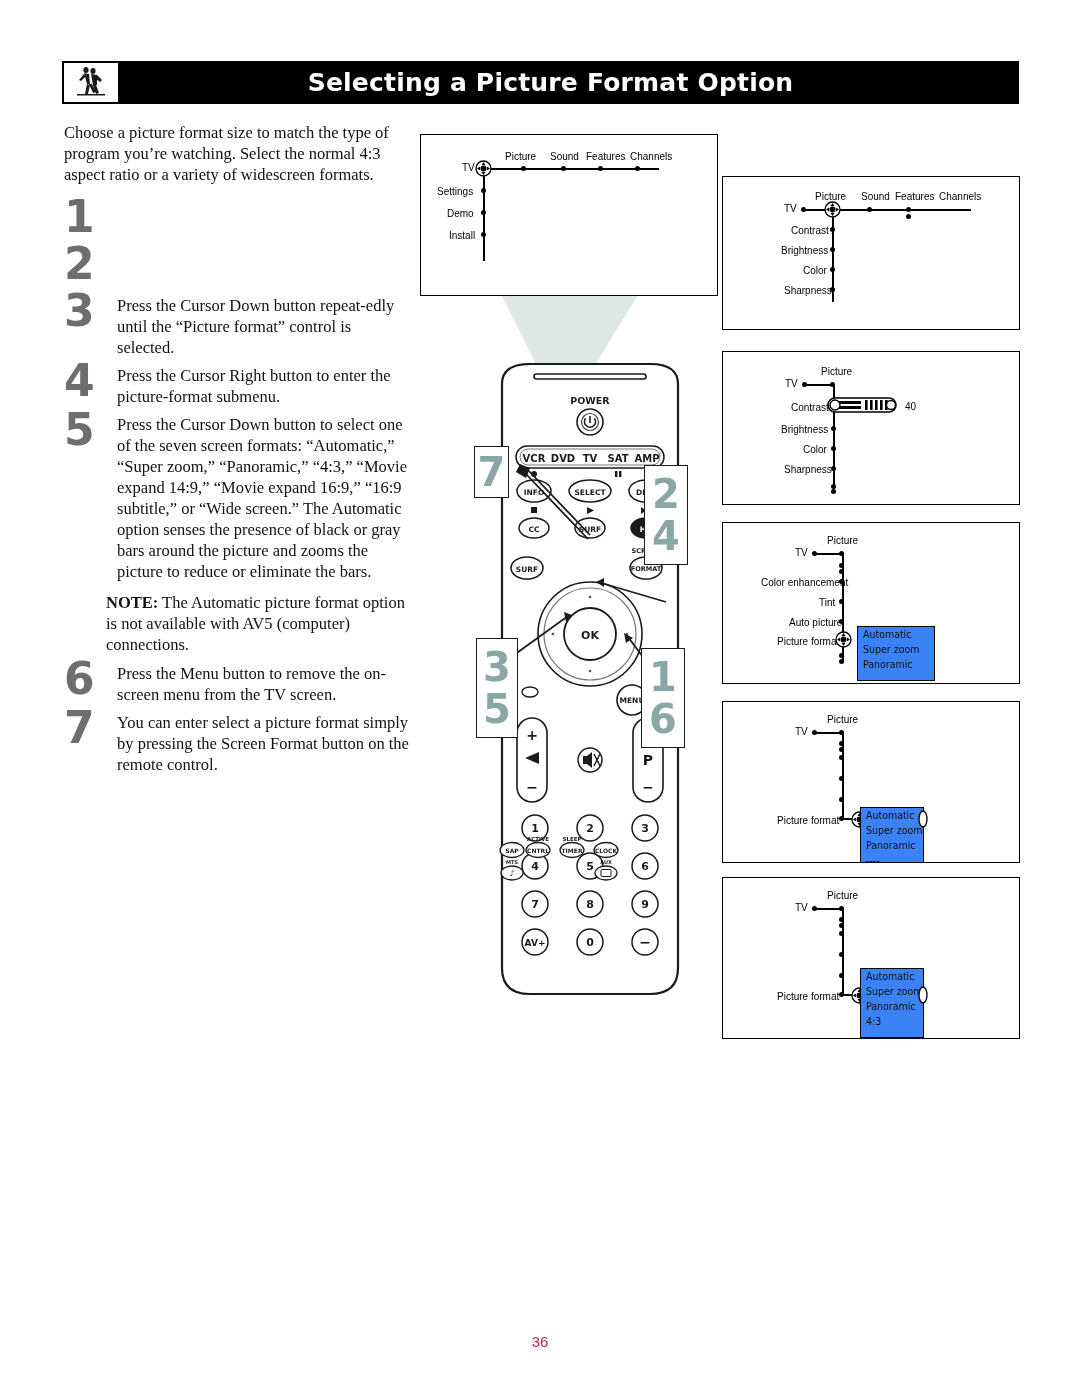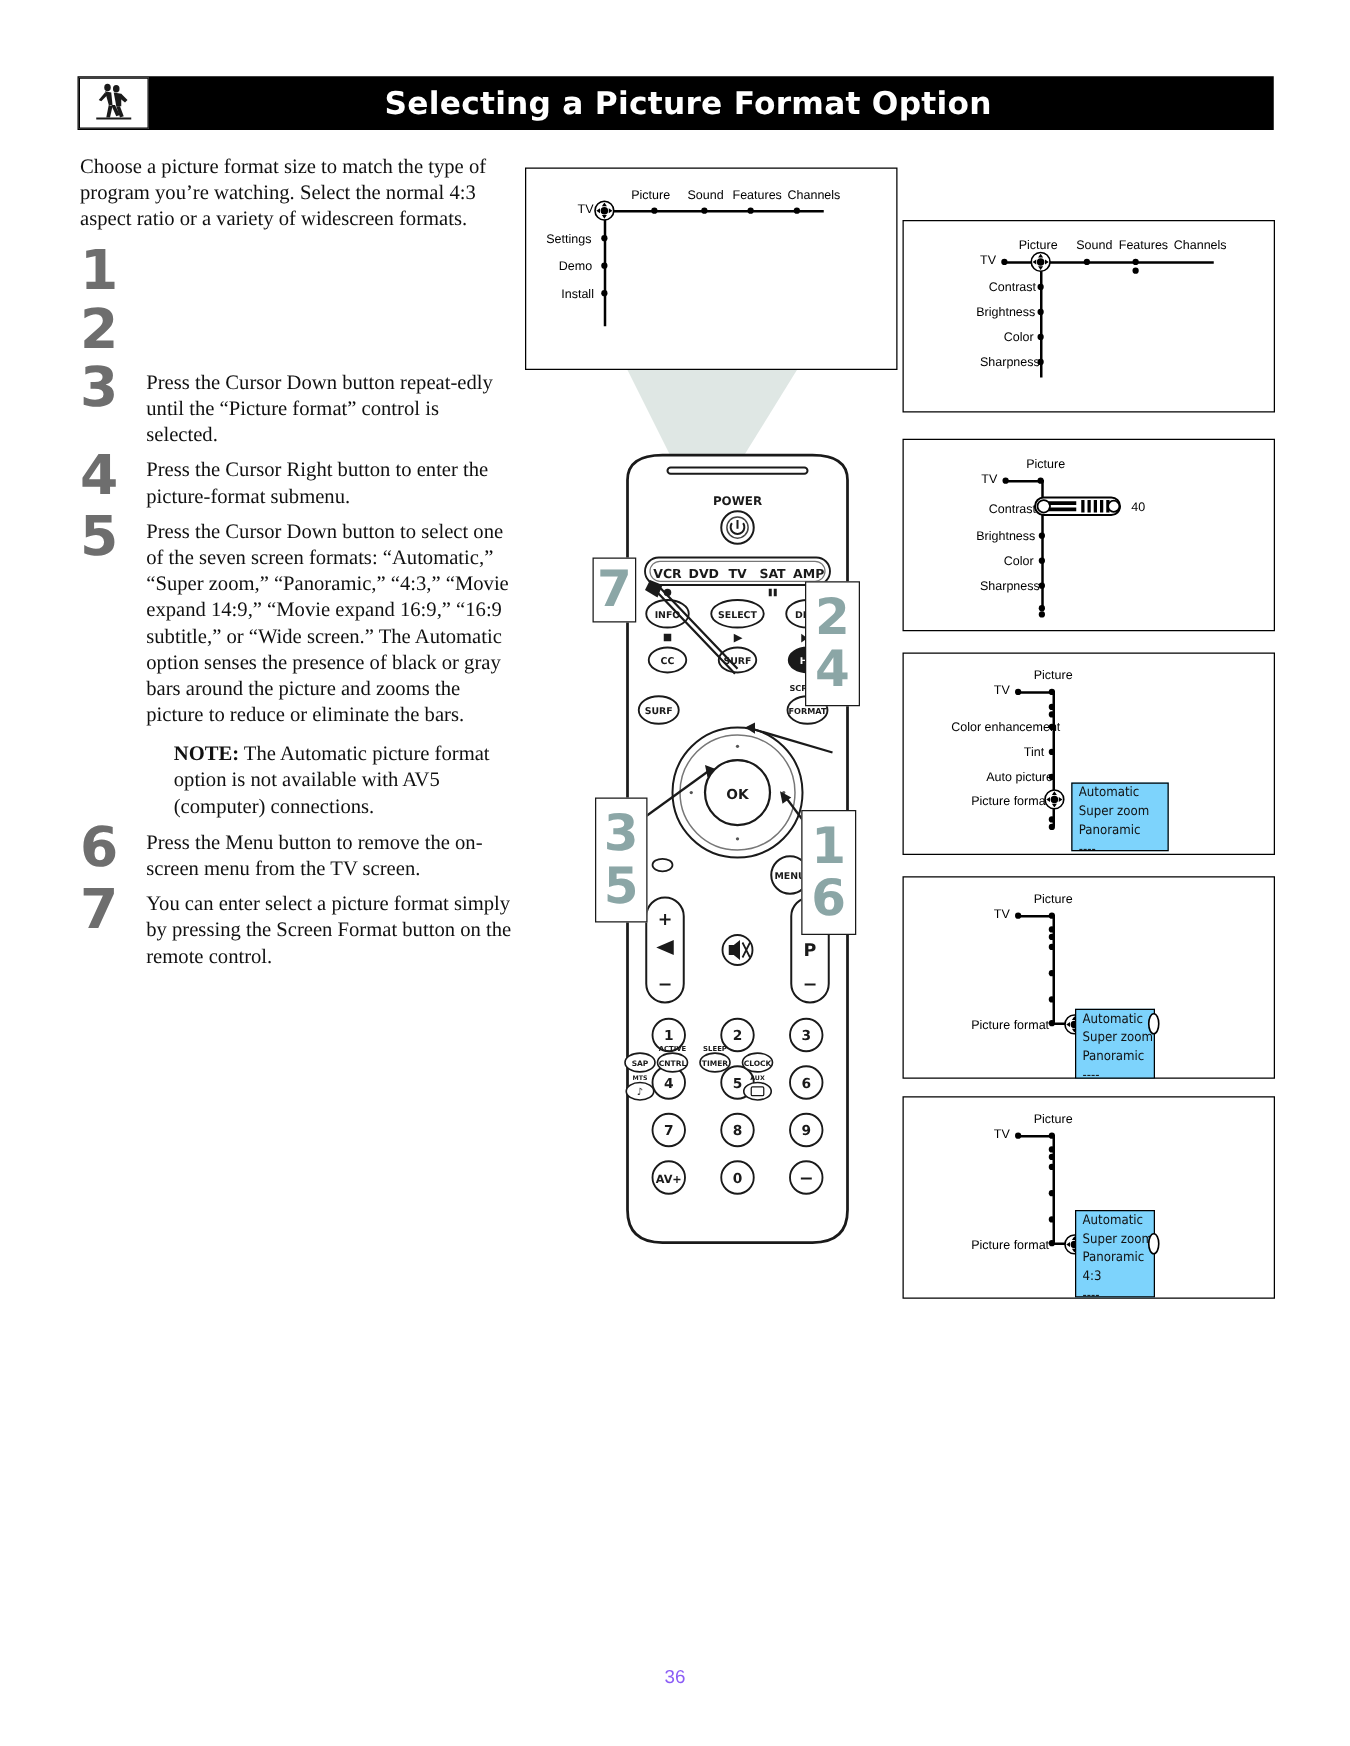--- a/index.html
+++ b/index.html
@@ -20,59 +20,59 @@
        font-size:25px;letter-spacing:.2px;padding-left:20px;box-sizing:border-box;}
 
   
   .left-col{position:absolute;left:64px;top:122px;width:345px;}
   .intro{font-size:16.5px;line-height:21px;width:340px;margin:0 0 16px 0;}
   .step{position:relative;min-height:40px;margin-bottom:7px;}
   .step-num{position:absolute;left:0;top:-6px;width:42px;text-align:left;
        font-family:"DejaVu Sans", sans-serif;font-weight:bold;font-size:44px;
        color:#6e6e6e;line-height:44px;}
   .step-text{margin-left:53px;font-size:16.5px;line-height:21px;}
-  .note{margin-left:75px;font-size:16.5px;line-height:21px;margin-top:10px;margin-bottom:8px;}
+  .note{margin-left:42px;font-size:16.5px;line-height:21px;margin-top:10px;margin-bottom:8px;}
   .note b{font-weight:bold;}
 
   
   .tvbox{position:absolute;left:420px;top:134px;width:296px;height:160px;
          border:1.6px solid #000;background:#fff;}
   .beam{position:absolute;left:0;top:0;}
 
   
   .menu-diagram{position:absolute;inset:0;}
   .mtext{position:absolute;font-family:Liberation Sans, sans-serif;
          font-size:10px;color:#000;white-space:nowrap;}
   .dot{position:absolute;width:5px;height:5px;border-radius:50%;background:#000;}
   .hline{position:absolute;height:2px;background:#000;}
   .vline{position:absolute;width:2px;background:#000;}
   .cursor-ring{position:absolute;width:17px;height:17px;}
 
   
   .panel{position:absolute;border:1.4px solid #000;background:#fff;}
-  .optbox{position:absolute;border:1.4px solid #000;background:#7dd3fc;}
+  .optbox{position:absolute;border:1.4px solid #000;background:#3b82f6;}
   .optbox .opt{font-family:"DejaVu Sans Condensed","DejaVu Sans",sans-serif;
        font-size:10.5px;line-height:15px;padding-left:5px;white-space:nowrap;}
 
   
   .slider{position:absolute;}
 
   
   .remote{position:absolute;left:490px;top:362px;width:200px;height:640px;}
 
   
   .callout{position:absolute;background:#fff;border:1.6px solid #1a1a1a;
        box-sizing:border-box;display:flex;flex-direction:column;
        align-items:center;justify-content:center;}
   .callout span{font-family:"DejaVu Sans", sans-serif;font-weight:bold;
        font-size:40px;line-height:42px;color:#8ba6a6;}
 
   
   .pagenum{position:absolute;left:0;top:1333px;width:1080px;text-align:center;
-       font-family:"Liberation Sans", sans-serif;font-size:15px;color:#8b5cf6;}
+       font-family:"Liberation Sans", sans-serif;font-size:15px;color:#be185d;}
 </style>
 </head>
 <body>
 
 <div class="page">
 
   <div class="header">
     <div class="header-bar"></div>
     <div class="header-title">Selecting a Picture Format Option</div>
     <div class="logo">

